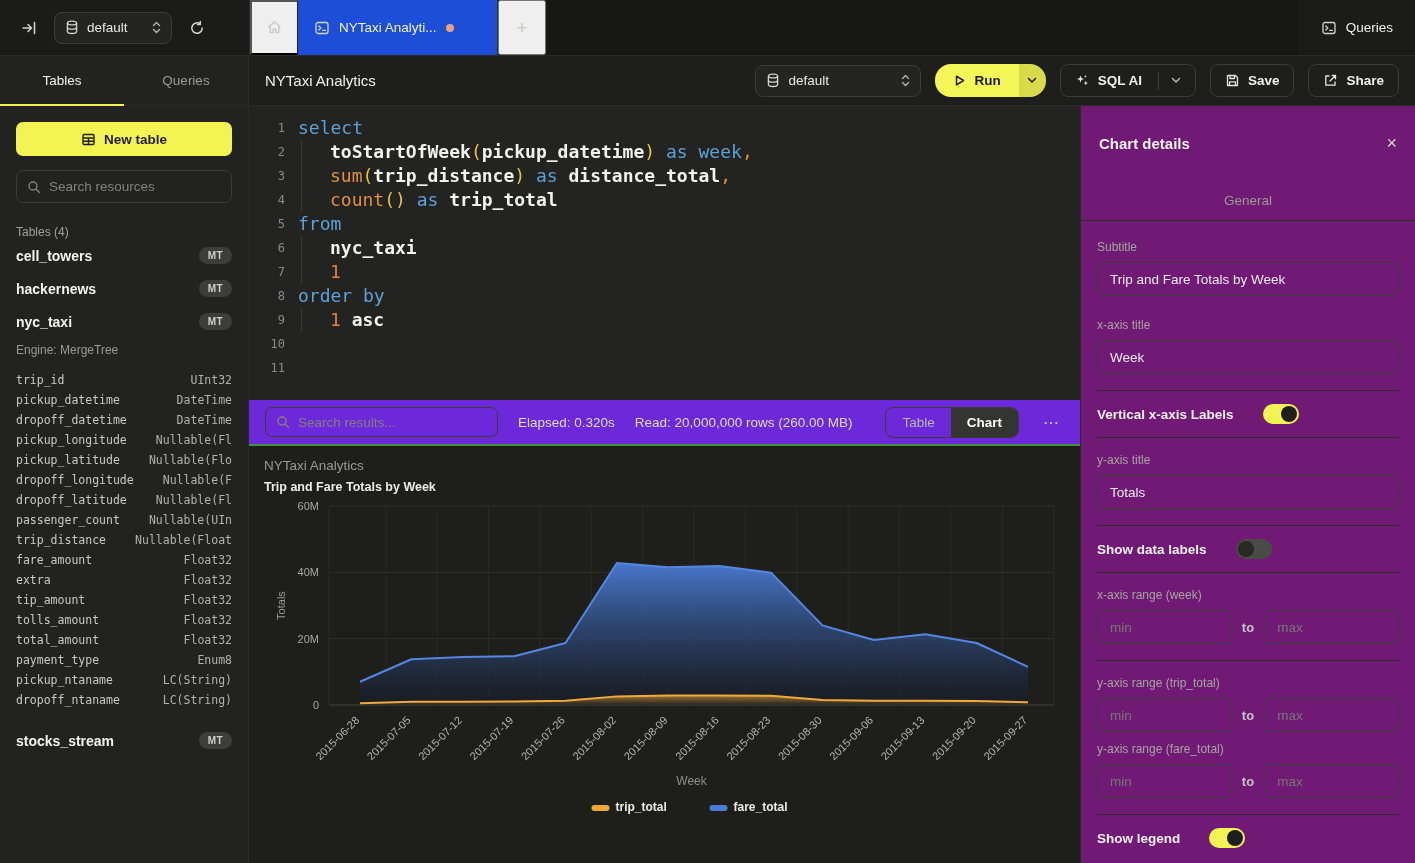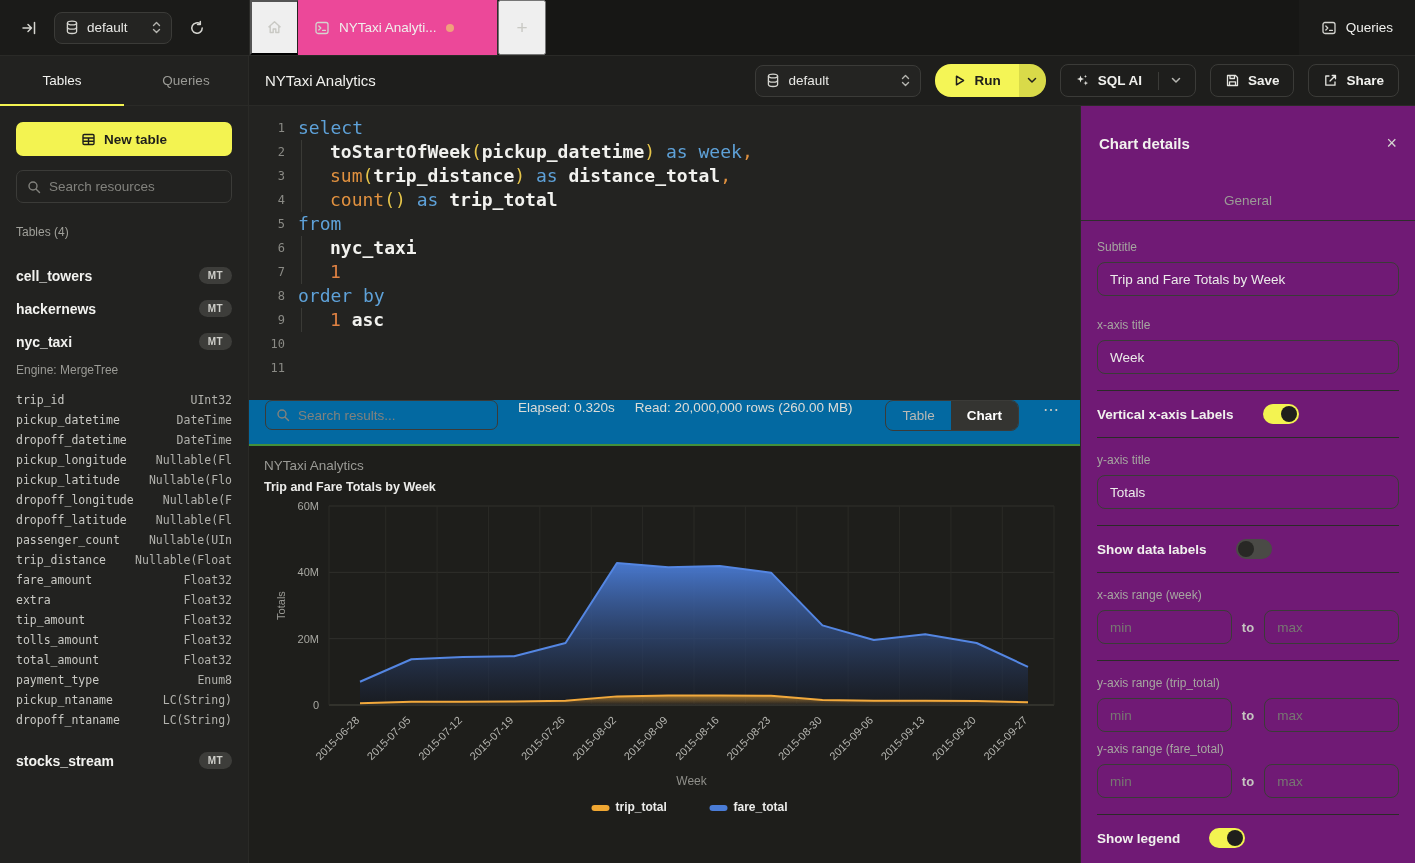--- a/index.html
+++ b/index.html
@@ -13,42 +13,42 @@
   .icn{flex:0 0 auto;display:inline-flex;align-items:center;justify-content:center}
 
   
   .topbar{height:56px;display:flex;align-items:stretch;background:#1b1b19;border-bottom:1px solid #2a2a27}
   .topbar-left{width:249px;display:flex;align-items:center;gap:10px;padding:0 14px}
   .iconbtn{width:30px;height:30px;border-radius:6px;display:flex;align-items:center;justify-content:center;cursor:pointer;background:transparent;border:none}
   .db-select{display:flex;align-items:center;gap:8px;height:32px;padding:0 10px;border:1px solid #3b3b38;background:#242422;border-radius:8px;color:#e8e8e5;cursor:pointer;min-width:118px}
   .db-select .lbl{flex:1;text-align:left;font-size:13.5px}
   .tabstrip{flex:1;display:flex;align-items:stretch;background:#171715;border-left:1px solid #2a2a27}
   .home-tab{width:48px;display:flex;align-items:center;justify-content:center;border-right:1px solid #242421;cursor:pointer}
-  .edit-tab{display:flex;align-items:center;gap:9px;padding:16px 16px;background:#ec4899;border-right:1px solid #2e2e2b;cursor:pointer;min-width:200px}
+  .edit-tab{display:flex;align-items:center;gap:9px;padding:16px 16px;background:#1d4ed8;border-right:1px solid #2e2e2b;cursor:pointer;min-width:200px}
   .edit-tab .tlabel{font-size:13.5px;color:#f0f0ed;white-space:nowrap}
   .dirty-dot{width:8px;height:8px;border-radius:50%;background:#f0a17c}
   .plus-tab{width:48px;display:flex;align-items:center;justify-content:center;color:#c9c9c4;font-size:19px;cursor:pointer}
   .topbar-right{display:flex;align-items:center;padding:0 22px;gap:8px}
   .queries-btn{display:flex;align-items:center;gap:9px;color:#f0f0ed;font-size:13.5px;background:none;border:none;cursor:pointer}
 
   
   .body{display:flex;height:807px}
   .sidebar{width:249px;border-right:1px solid #2a2a27;background:#222220;display:flex;flex-direction:column}
   .main-col{flex:1;display:flex;flex-direction:column;min-width:0}
 
   
   .side-tabs{height:50px;display:flex;border-bottom:1px solid #2a2a27}
   .side-tab{flex:1;display:flex;align-items:center;justify-content:center;font-size:13.5px;color:#9b9b96;cursor:pointer;position:relative;background:none;border:none}
   .side-tab.active{color:#f2f2ef}
   .side-tab.active::after{content:"";position:absolute;left:0;right:0;bottom:-1px;height:2px;background:#f3f351}
   .new-table{margin:16px 16px 0;height:34px;border-radius:7px;background:#f3f351;color:#1e1e1a;font-size:13.5px;font-weight:600;border:none;display:flex;align-items:center;justify-content:center;gap:8px;cursor:pointer;font-family:inherit}
   .search-box{margin:14px 16px 0;height:33px;border:1px solid #3b3b38;border-radius:7px;display:flex;align-items:center;gap:8px;padding:0 10px}
   .search-box input{flex:1;background:transparent;border:none;outline:none;color:#e5e5e2;font-size:13.5px;font-family:inherit;min-width:0}
   .search-box input::placeholder{color:#82827d}
-  .section-label{margin:22px 16px 20px;font-size:12px;color:#a0a09a}
+  .section-label{margin:22px 16px 0;font-size:12px;color:#a0a09a}
   .tables-list{flex:1;overflow:hidden;padding:0 16px}
   .tbl-row{display:flex;align-items:center;justify-content:space-between;height:33px;cursor:pointer}
   .tbl-name{font-size:14px;color:#f2f2ef;font-weight:600}
   .mt-badge{background:#3d3d3a;color:#cfcfca;font-size:10px;font-weight:700;border-radius:999px;padding:3px 9px;letter-spacing:.4px}
   .engine-row{font-size:12px;color:#9a9a95;height:24px;display:flex;align-items:center}
   .col-row{display:flex;justify-content:space-between;height:20px;align-items:center;font-family:"DejaVu Sans Mono",monospace;font-size:11.5px;color:#c9c9c4}
   .col-type{color:#b2b2ad;white-space:nowrap;overflow:hidden}
   .gap8{height:8px}.gap14{height:14px}
 
   
@@ -68,21 +68,21 @@
   .gutter{width:36px;text-align:right;color:#8a8a85;font-family:"DejaVu Sans Mono",monospace;font-size:12px}
   .gutter div{height:24px;line-height:24px}
   .code{flex:1;padding-left:13px;font-family:"DejaVu Sans Mono",monospace;font-size:18px;color:#d8d8d3}
   .cl{height:24px;line-height:24px;white-space:pre;position:relative}
   .cl.ind{padding-left:32px}
   .cl.ind::before{content:"";position:absolute;left:3px;top:0;bottom:0;width:1px;background:#3a3a36}
   .tk-kw{color:#5ea1d8}.tk-fn{color:#e1913f}.tk-id{color:#f1f1ee;font-weight:700}
   .tk-par{color:#e5c44a}.tk-pun{color:#e1913f}.tk-num{color:#e08243}
 
   
-  .results-bar{height:46px;display:flex;align-items:flex-start;padding:0 16px;gap:20px;border-bottom:2px solid #43913c;background:#0369a1}
+  .results-bar{height:46px;display:flex;align-items:center;padding:0 16px;gap:20px;border-bottom:2px solid #43913c;background:#6d28d9}
   .results-search{width:233px;height:30px;margin:0}
   .meta-txt{font-size:13.5px;color:#dddddv8;color:#dcdcd7;white-space:nowrap}
   .seg-group{display:flex;border:1px solid #3b3b38;border-radius:8px;overflow:hidden;margin-left:auto}
   .seg{padding:7px 16px;font-size:13.5px;color:#b9b9b4;cursor:pointer;background:transparent;border:none;font-family:inherit}
   .seg.active{background:#343431;color:#fff;font-weight:600}
   .more-btn{color:#c9c9c4;font-size:16px;letter-spacing:1px;background:none;border:none;cursor:pointer;padding:0 4px}
 
   
   .chart-panel{flex:1;position:relative;background:#1e1e1b;min-height:0}
 

